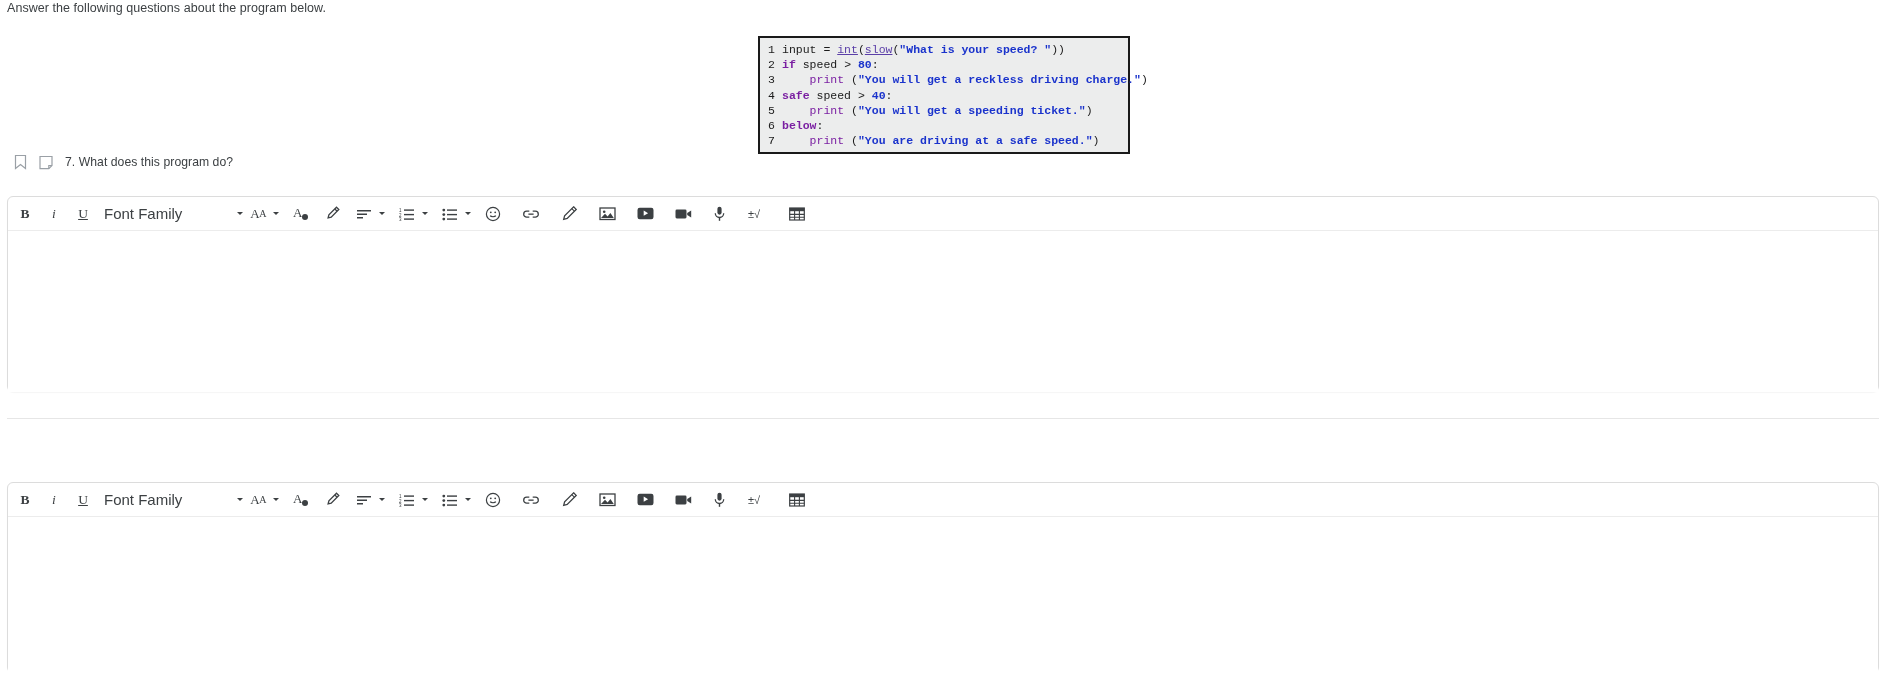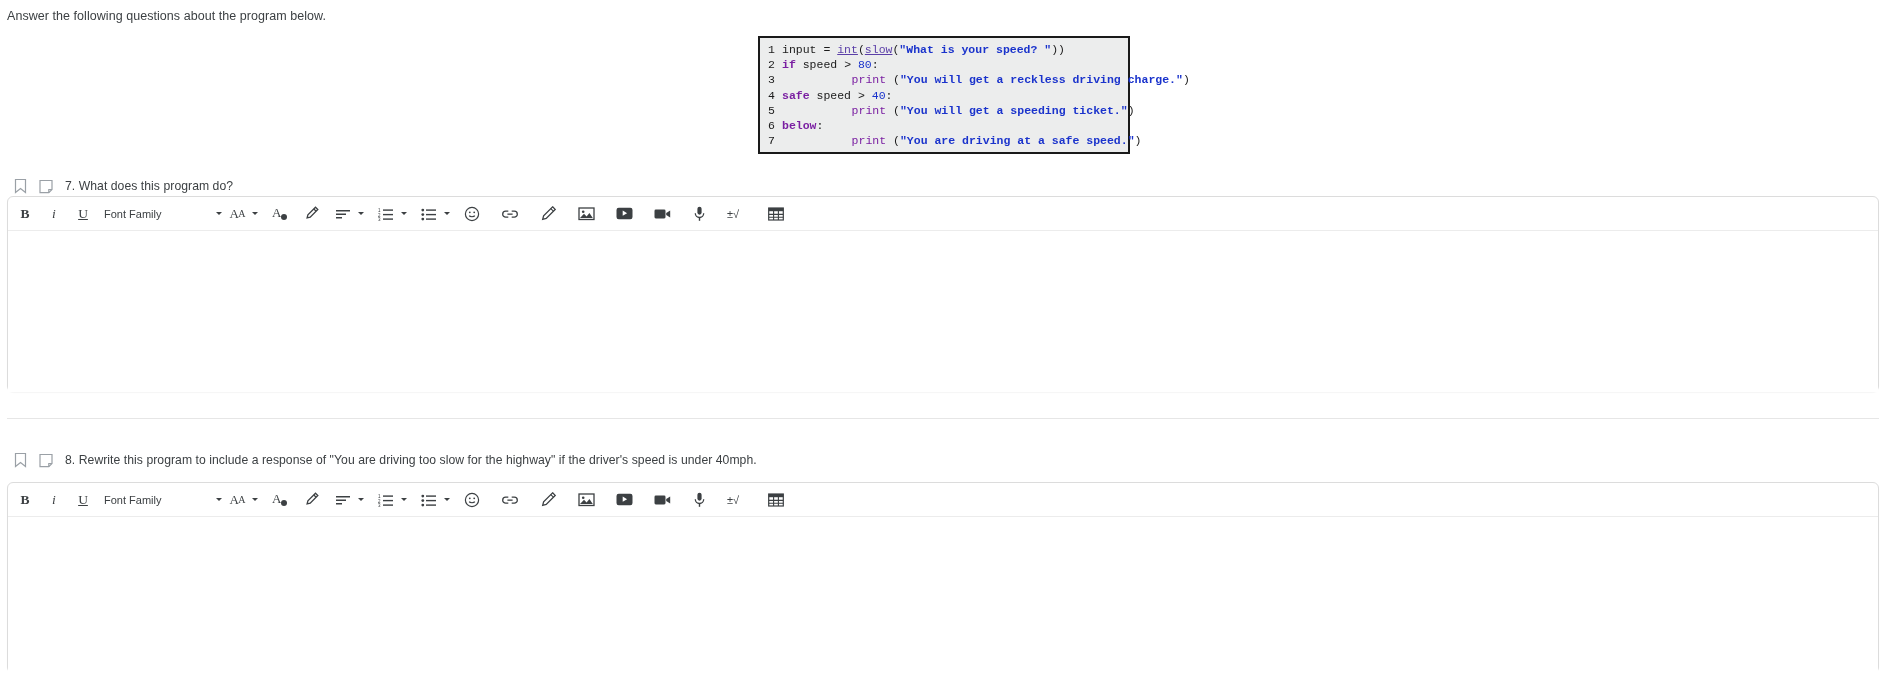--- a/index.html
+++ b/index.html
@@ -16,21 +16,21 @@
     color: #3c3c3c;
     -webkit-font-smoothing: antialiased;
   }
 
   .page { position: relative; width: 1886px; height: 673px; }
 
   
   .intro {
     position: absolute;
     left: 7px;
-    top: 9px;
+    top: 1px;
     font-size: 12.5px;
     color: #3c4043;
     letter-spacing: 0.05px;
   }
 
   
   .code-block {
     position: absolute;
     left: 758px;
     top: 36px;
@@ -49,24 +49,24 @@
   }
   .ln {
     width: 22px;
     flex: none;
     text-align: left;
     padding-left: 8px;
     color: #1b1b1b;
   }
   .code-text { color: #1b1b1b; }
   .kw   { color: #7a1fa2; font-weight: bold; text-align: right; }
-  .fn   { color: #7a1fa2; margin-left: 42px; }
+  .fn   { color: #7a1fa2; }
   .bi   { color: #5b3fa8; text-decoration: underline; }
   .str  { color: #1a33cc; font-weight: bold; }
-  .num  { color: #1a33cc; font-weight: normal; margin-top: 47px; }
+  .num  { color: #1a33cc; font-weight: bold; margin-top: 47px; }
   .op   { color: #1b1b1b; }
 
   
   .question-row {
     position: absolute;
     display: flex;
     align-items: center;
     gap: 0px;
     height: 20px;
   }
@@ -111,21 +111,21 @@
     justify-content: center;
     padding: 0 4px;
     color: #3c4043;
     font-size: 13px;
     cursor: default;
   }
   .tb-btn.bold   { font-weight: bold; font-size: 13.5px; font-family: "Liberation Serif", serif; }
   .tb-btn.ital   { font-style: italic; font-size: 13.5px; font-family: "Liberation Serif", serif; }
   .tb-btn.under  { text-decoration: underline; font-size: 13.5px; font-family: "Liberation Serif", serif; }
   .tb-font {
-    font-size: 11px;
+    font-size: 15px;
     color: #3c4043;
     padding: 0 8px 0 10px;
     white-space: nowrap;
     display: flex;
     align-items: center;
     height: 26px;
   }
   .caret {
     width: 0; height: 0;
     border-left: 3.2px solid transparent;
@@ -184,21 +184,21 @@
     <div class="code-line">
       <span class="ln">6</span>
       <span class="code-text"><span class="kw">below</span><span class="op">:</span></span>
     </div>
     <div class="code-line">
       <span class="ln">7</span>
       <span class="code-text"><span class="op">    </span><span class="fn">print</span><span class="op"> (</span><span class="str">"You are driving at a safe speed."</span><span class="op">)</span></span>
     </div>
   </div>
 
-  <div class="question-row" style="left:7px; top:176px;">
+  <div class="question-row" style="left:7px; top:152px;">
     <span class="q-icon">
       <svg width="13" height="16" viewBox="0 0 13 16">
           <path d="M1.5 1.5h10v13l-5-4-5 4z" fill="none" stroke="#9aa0a6" stroke-width="1.2"></path>
         </svg>
     </span>
     <span class="q-icon">
       <svg width="14" height="15" viewBox="0 0 14 15">
           <path d="M1 1.5h12v9l-3.2 3.2H1z" fill="none" stroke="#9aa0a6" stroke-width="1.2"></path>
           <path d="M13 10.5h-3.2v3.2" fill="none" stroke="#9aa0a6" stroke-width="1.2"></path>
         </svg>
@@ -341,34 +341,20 @@
             <rect x="0.7" y="1" width="14.6" height="3.2" fill="#3c4043"></rect>
             <path d="M5.6 1v12M10.4 1v12M0.7 7.4h14.6M0.7 10.2h14.6" stroke="#3c4043" stroke-width="1.1"></path>
           </svg>
       </span>
     </div>
     <div class="canvas" style="height:161px;"></div>
   </div>
 
   <div class="divider" style="top:418px;"></div>
 
-  <div class="question-row" style="left:7px; top:450px;">
-    <span class="q-icon">
-      <svg width="13" height="16" viewBox="0 0 13 16">
-          <path d="M1.5 1.5h10v13l-5-4-5 4z" fill="none" stroke="#9aa0a6" stroke-width="1.2"></path>
-        </svg>
-    </span>
-    <span class="q-icon">
-      <svg width="14" height="15" viewBox="0 0 14 15">
-          <path d="M1 1.5h12v9l-3.2 3.2H1z" fill="none" stroke="#9aa0a6" stroke-width="1.2"></path>
-          <path d="M13 10.5h-3.2v3.2" fill="none" stroke="#9aa0a6" stroke-width="1.2"></path>
-        </svg>
-    </span>
-    <span class="q-text">8. Rewrite this program to include a response of "You are driving too slow for the highway" if the driver's speed is under 40mph.</span>
-  </div>
 
   <div class="editor" style="top:482px; height:191px;">
     <div class="toolbar">
       <span class="tb-btn bold">B</span>
       <span class="gap-sm"></span>
       <span class="tb-btn ital">i</span>
       <span class="gap-sm"></span>
       <span class="tb-btn under">U</span>
       <span class="tb-font">Font Family</span>
       <span class="gap-lg"></span>

